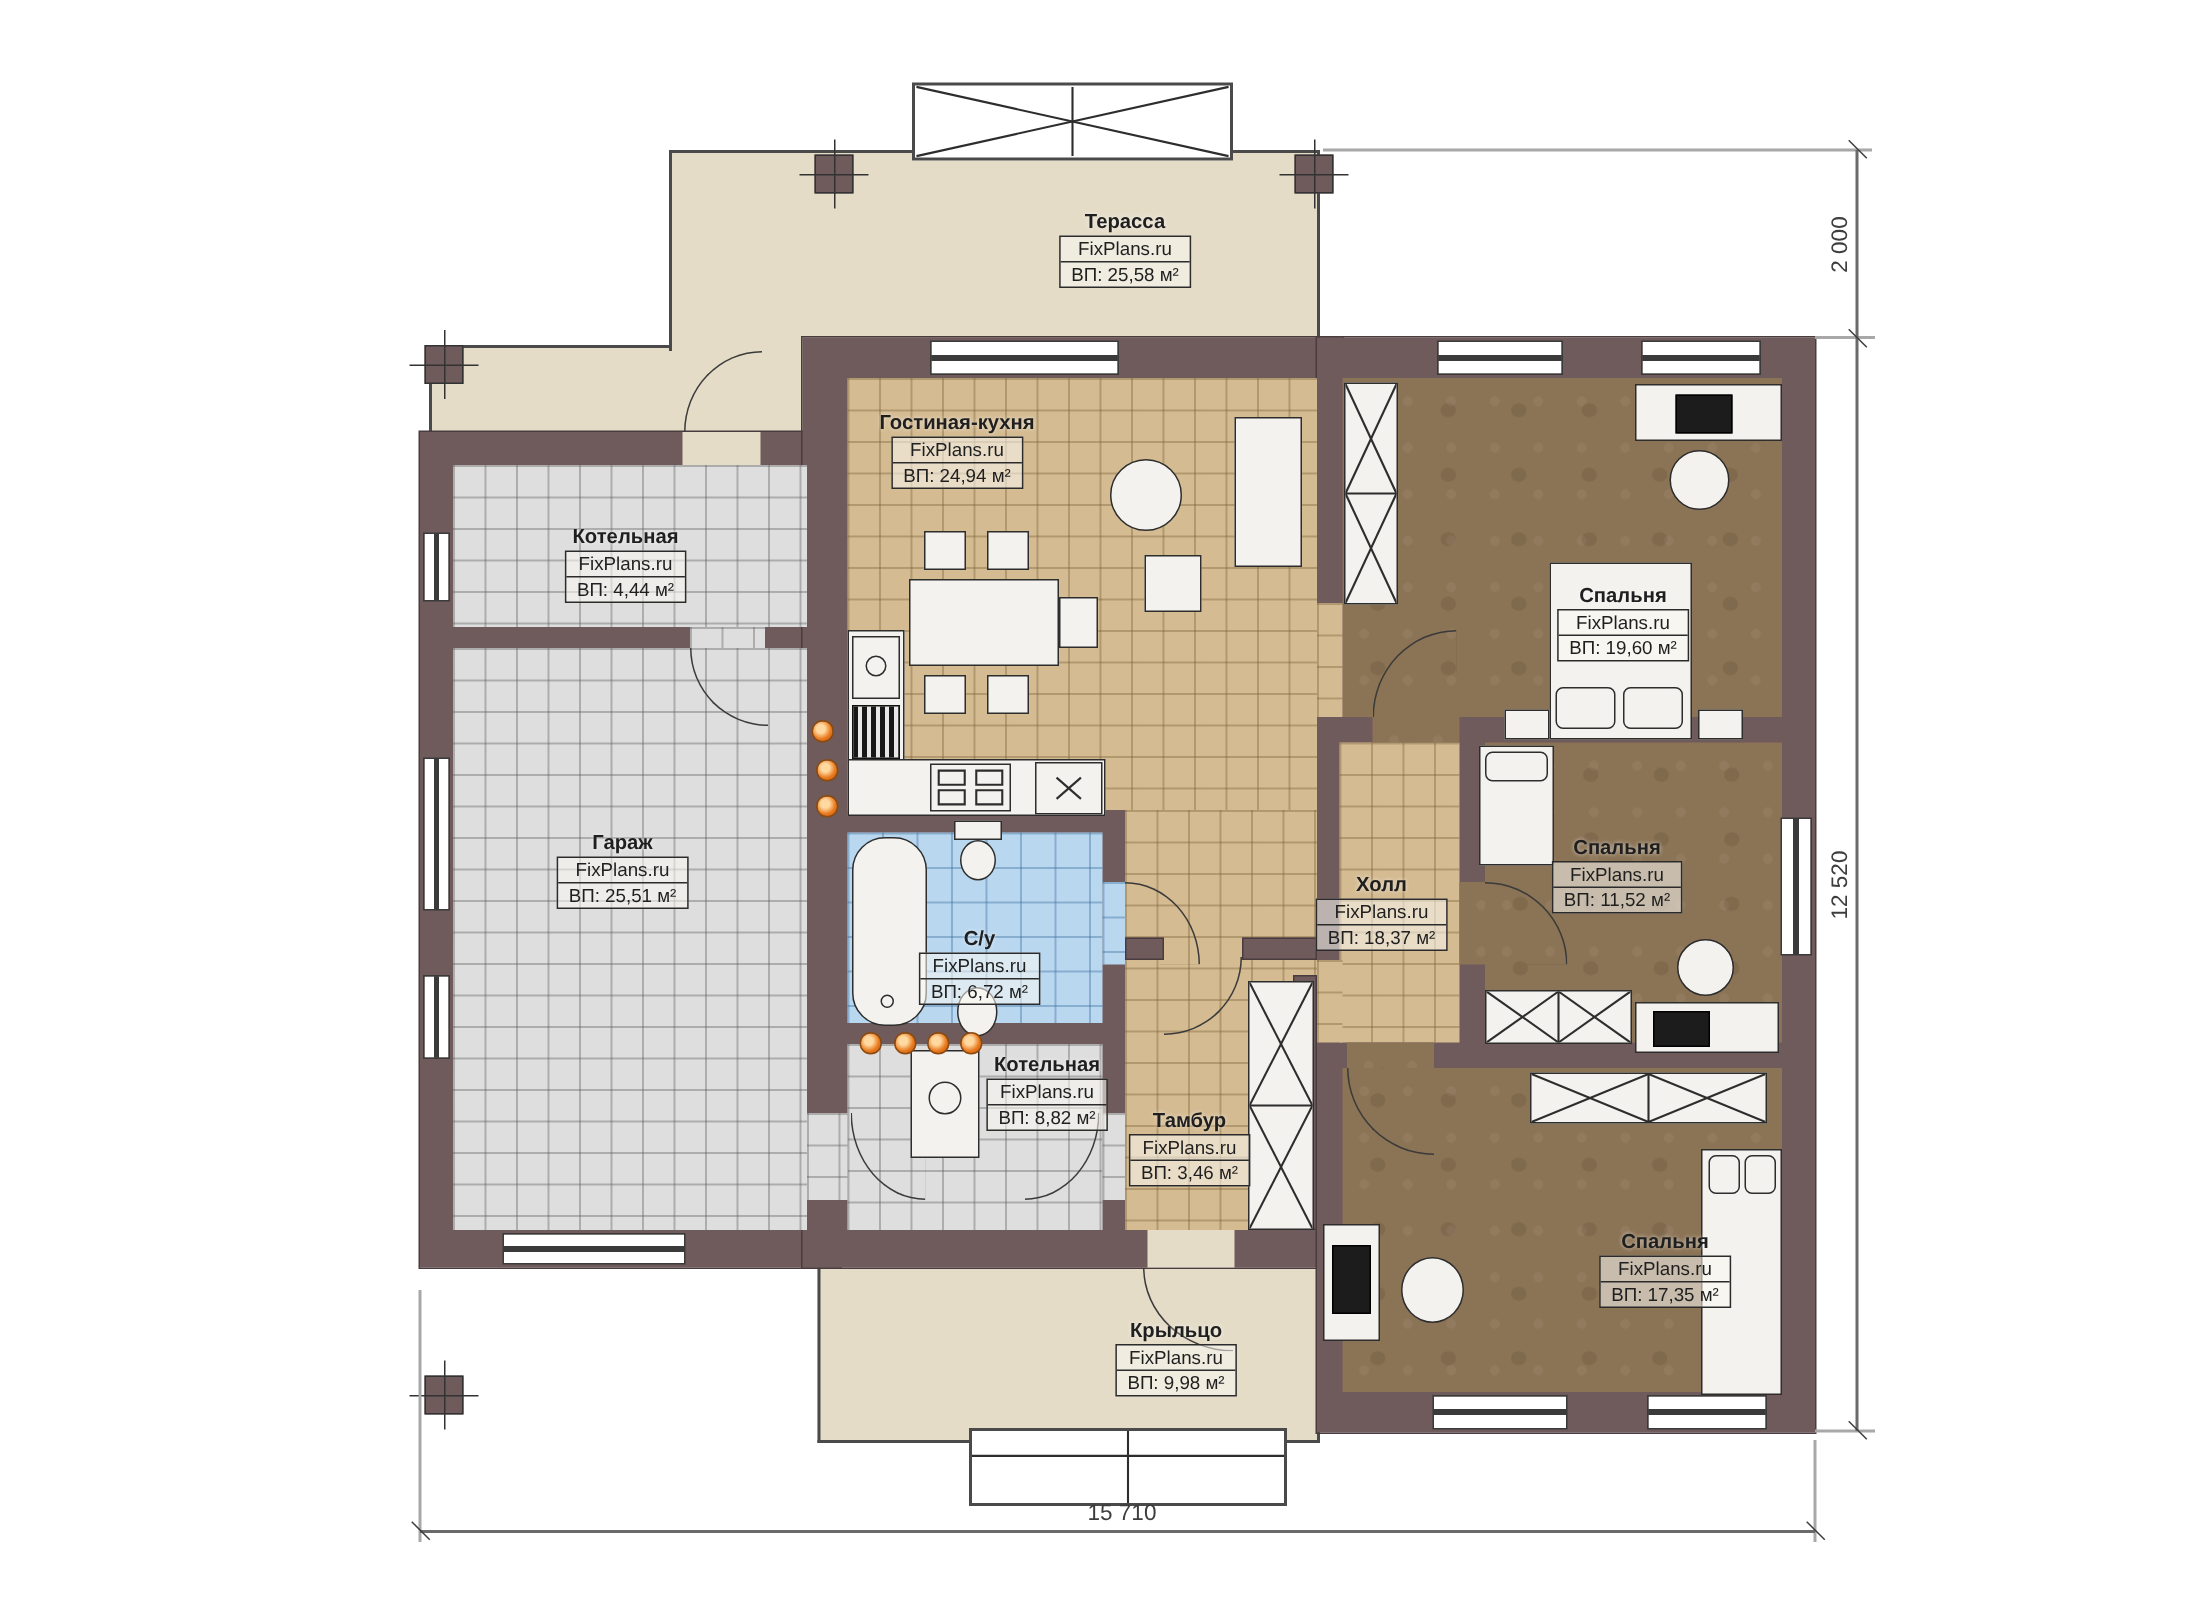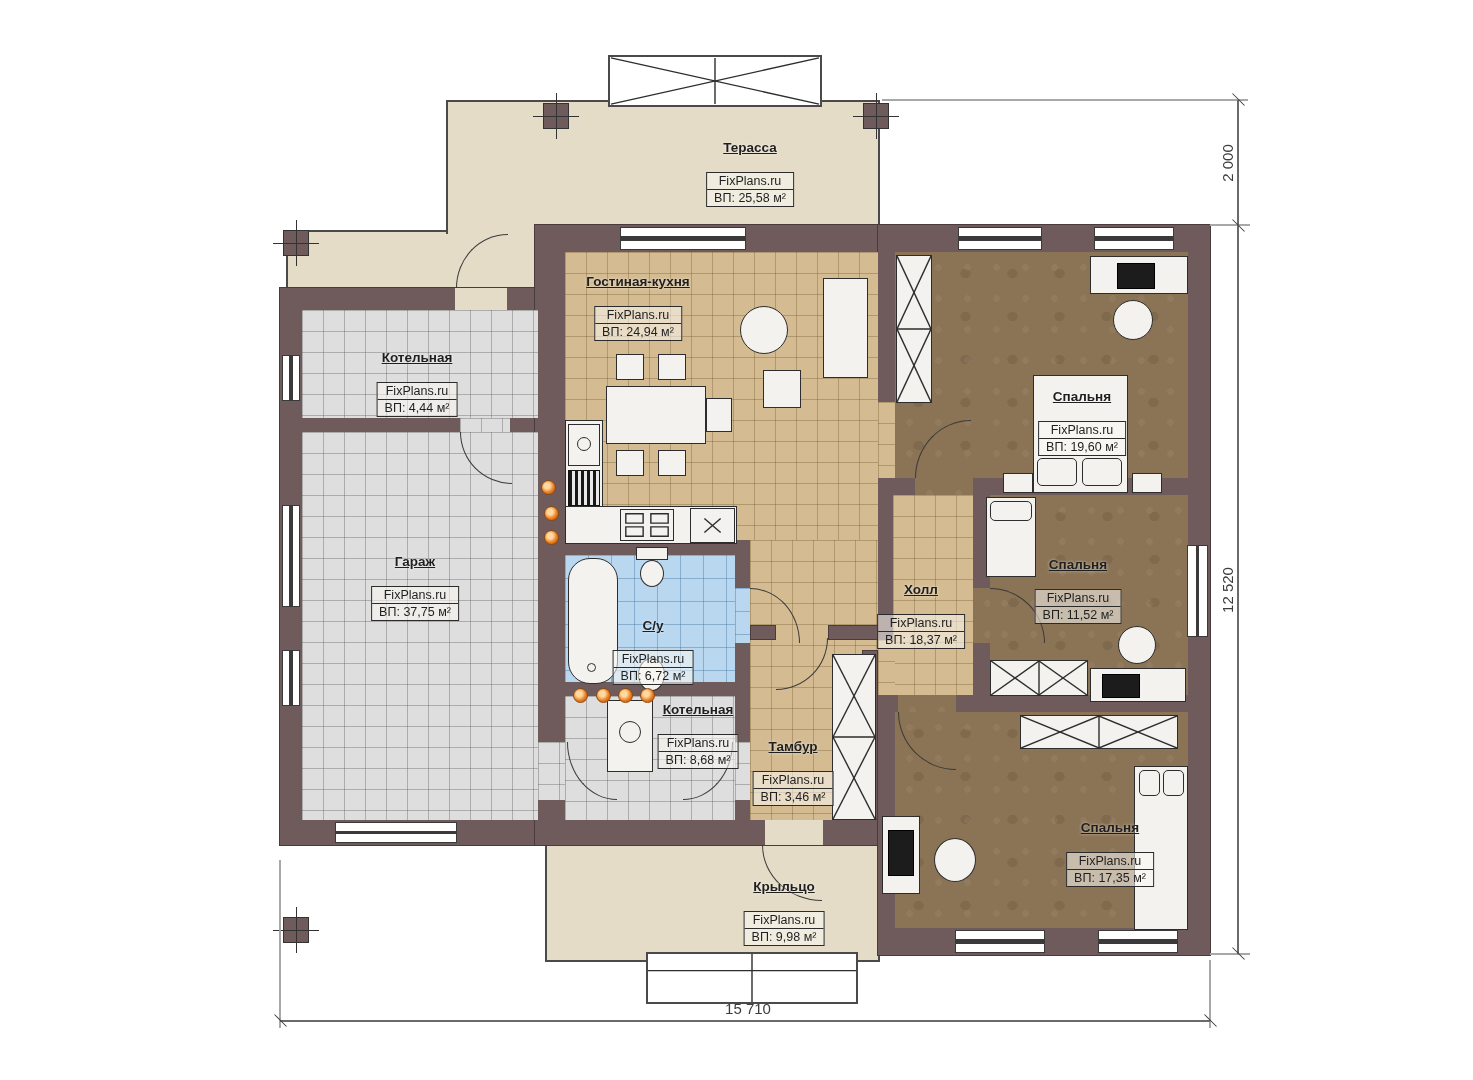--- a/index.html
+++ b/index.html
@@ -40,22 +40,22 @@
   .arc-tr { border-top:1.6px solid #3a3a3a; border-right:1.6px solid #3a3a3a; border-top-right-radius:100% 100%; }
   .arc-bl { border-bottom:1.6px solid #3a3a3a; border-left:1.6px solid #3a3a3a; border-bottom-left-radius:100% 100%; }
   .arc-br { border-bottom:1.6px solid #3a3a3a; border-right:1.6px solid #3a3a3a; border-bottom-right-radius:100% 100%; }
   .column { background:#6f5b5c; border:1.5px solid #333; z-index:4; }
   .column::before { content:""; position:absolute; left:-11px; right:-11px; top:50%; height:0; border-top:1.5px solid #333; }
   .column::after  { content:""; position:absolute; top:-11px; bottom:-11px; left:50%; width:0; border-left:1.5px solid #333; }
   .valve { width:15px; height:15px; border-radius:50%;
     background:radial-gradient(circle at 40% 38%, #ffd9a0 0 25%, #e8791d 60%, #b85510 100%);
     border:1px solid #8a4a10; z-index:8; }
   .room-label { transform:translateX(-50%); text-align:center; color:#1f1f1f; z-index:30; }
-  .rl-name { font-size:13.5px; font-weight:bold; white-space:nowrap; margin-bottom:17px;
-             text-shadow:0 0 3px rgba(255,255,255,.65);text-decoration:underline; }
+  .rl-name { font-size:13.5px; font-weight:bold; white-space:nowrap; margin-bottom:2px;
+             text-shadow:0 0 3px rgba(255,255,255,.65); }
   .rl-box { display:inline-block; border:1.5px solid #2b2b2b; background:rgba(252,250,244,.55); font-size:12.5px; }
   .rl-brand { border-bottom:1.5px solid #2b2b2b; padding:1px 7px; white-space:nowrap; }
   .rl-area { padding:1px 7px; white-space:nowrap; }
   .dimline { background:#6a6a6a; z-index:9; }
   .extline { background:#a8a8a8; z-index:9; }
   .dimtext { font-size:15px; color:#3d3d3d; white-space:nowrap; z-index:10; }
   .rot { transform:translate(-50%,-50%) rotate(-90deg); }
   .ctr { transform:translateX(-50%); }
   .tick { width:17px; height:0; border-top:1.6px solid #3d3d3d; transform:rotate(45deg); z-index:10; }
   svg.deco { position:absolute; left:0; top:0; width:100%; height:100%; z-index:6; }
@@ -269,31 +269,31 @@
     <div class="rl-area">ВП: 24,94 м²</div></div>
   </div>
   <div class="abs room-label" style="left:417px;top:350px">
     <div class="rl-name">Котельная</div>
     <div class="rl-box"><div class="rl-brand">FixPlans.ru</div>
     <div class="rl-area">ВП: 4,44 м²</div></div>
   </div>
   <div class="abs room-label" style="left:415px;top:554px">
     <div class="rl-name">Гараж</div>
     <div class="rl-box"><div class="rl-brand">FixPlans.ru</div>
-    <div class="rl-area">ВП: 37,75 м²</div></div>
+    <div class="rl-area">ВП: 25,51 м²</div></div>
   </div>
   <div class="abs room-label" style="left:653px;top:618px">
     <div class="rl-name">С/у</div>
     <div class="rl-box"><div class="rl-brand">FixPlans.ru</div>
     <div class="rl-area">ВП: 6,72 м²</div></div>
   </div>
   <div class="abs room-label" style="left:698px;top:702px">
     <div class="rl-name">Котельная</div>
     <div class="rl-box"><div class="rl-brand">FixPlans.ru</div>
-    <div class="rl-area">ВП: 8,68 м²</div></div>
+    <div class="rl-area">ВП: 8,82 м²</div></div>
   </div>
   <div class="abs room-label" style="left:793px;top:739px">
     <div class="rl-name">Тамбур</div>
     <div class="rl-box"><div class="rl-brand">FixPlans.ru</div>
     <div class="rl-area">ВП: 3,46 м²</div></div>
   </div>
   <div class="abs room-label" style="left:921px;top:582px">
     <div class="rl-name">Холл</div>
     <div class="rl-box"><div class="rl-brand">FixPlans.ru</div>
     <div class="rl-area">ВП: 18,37 м²</div></div>

